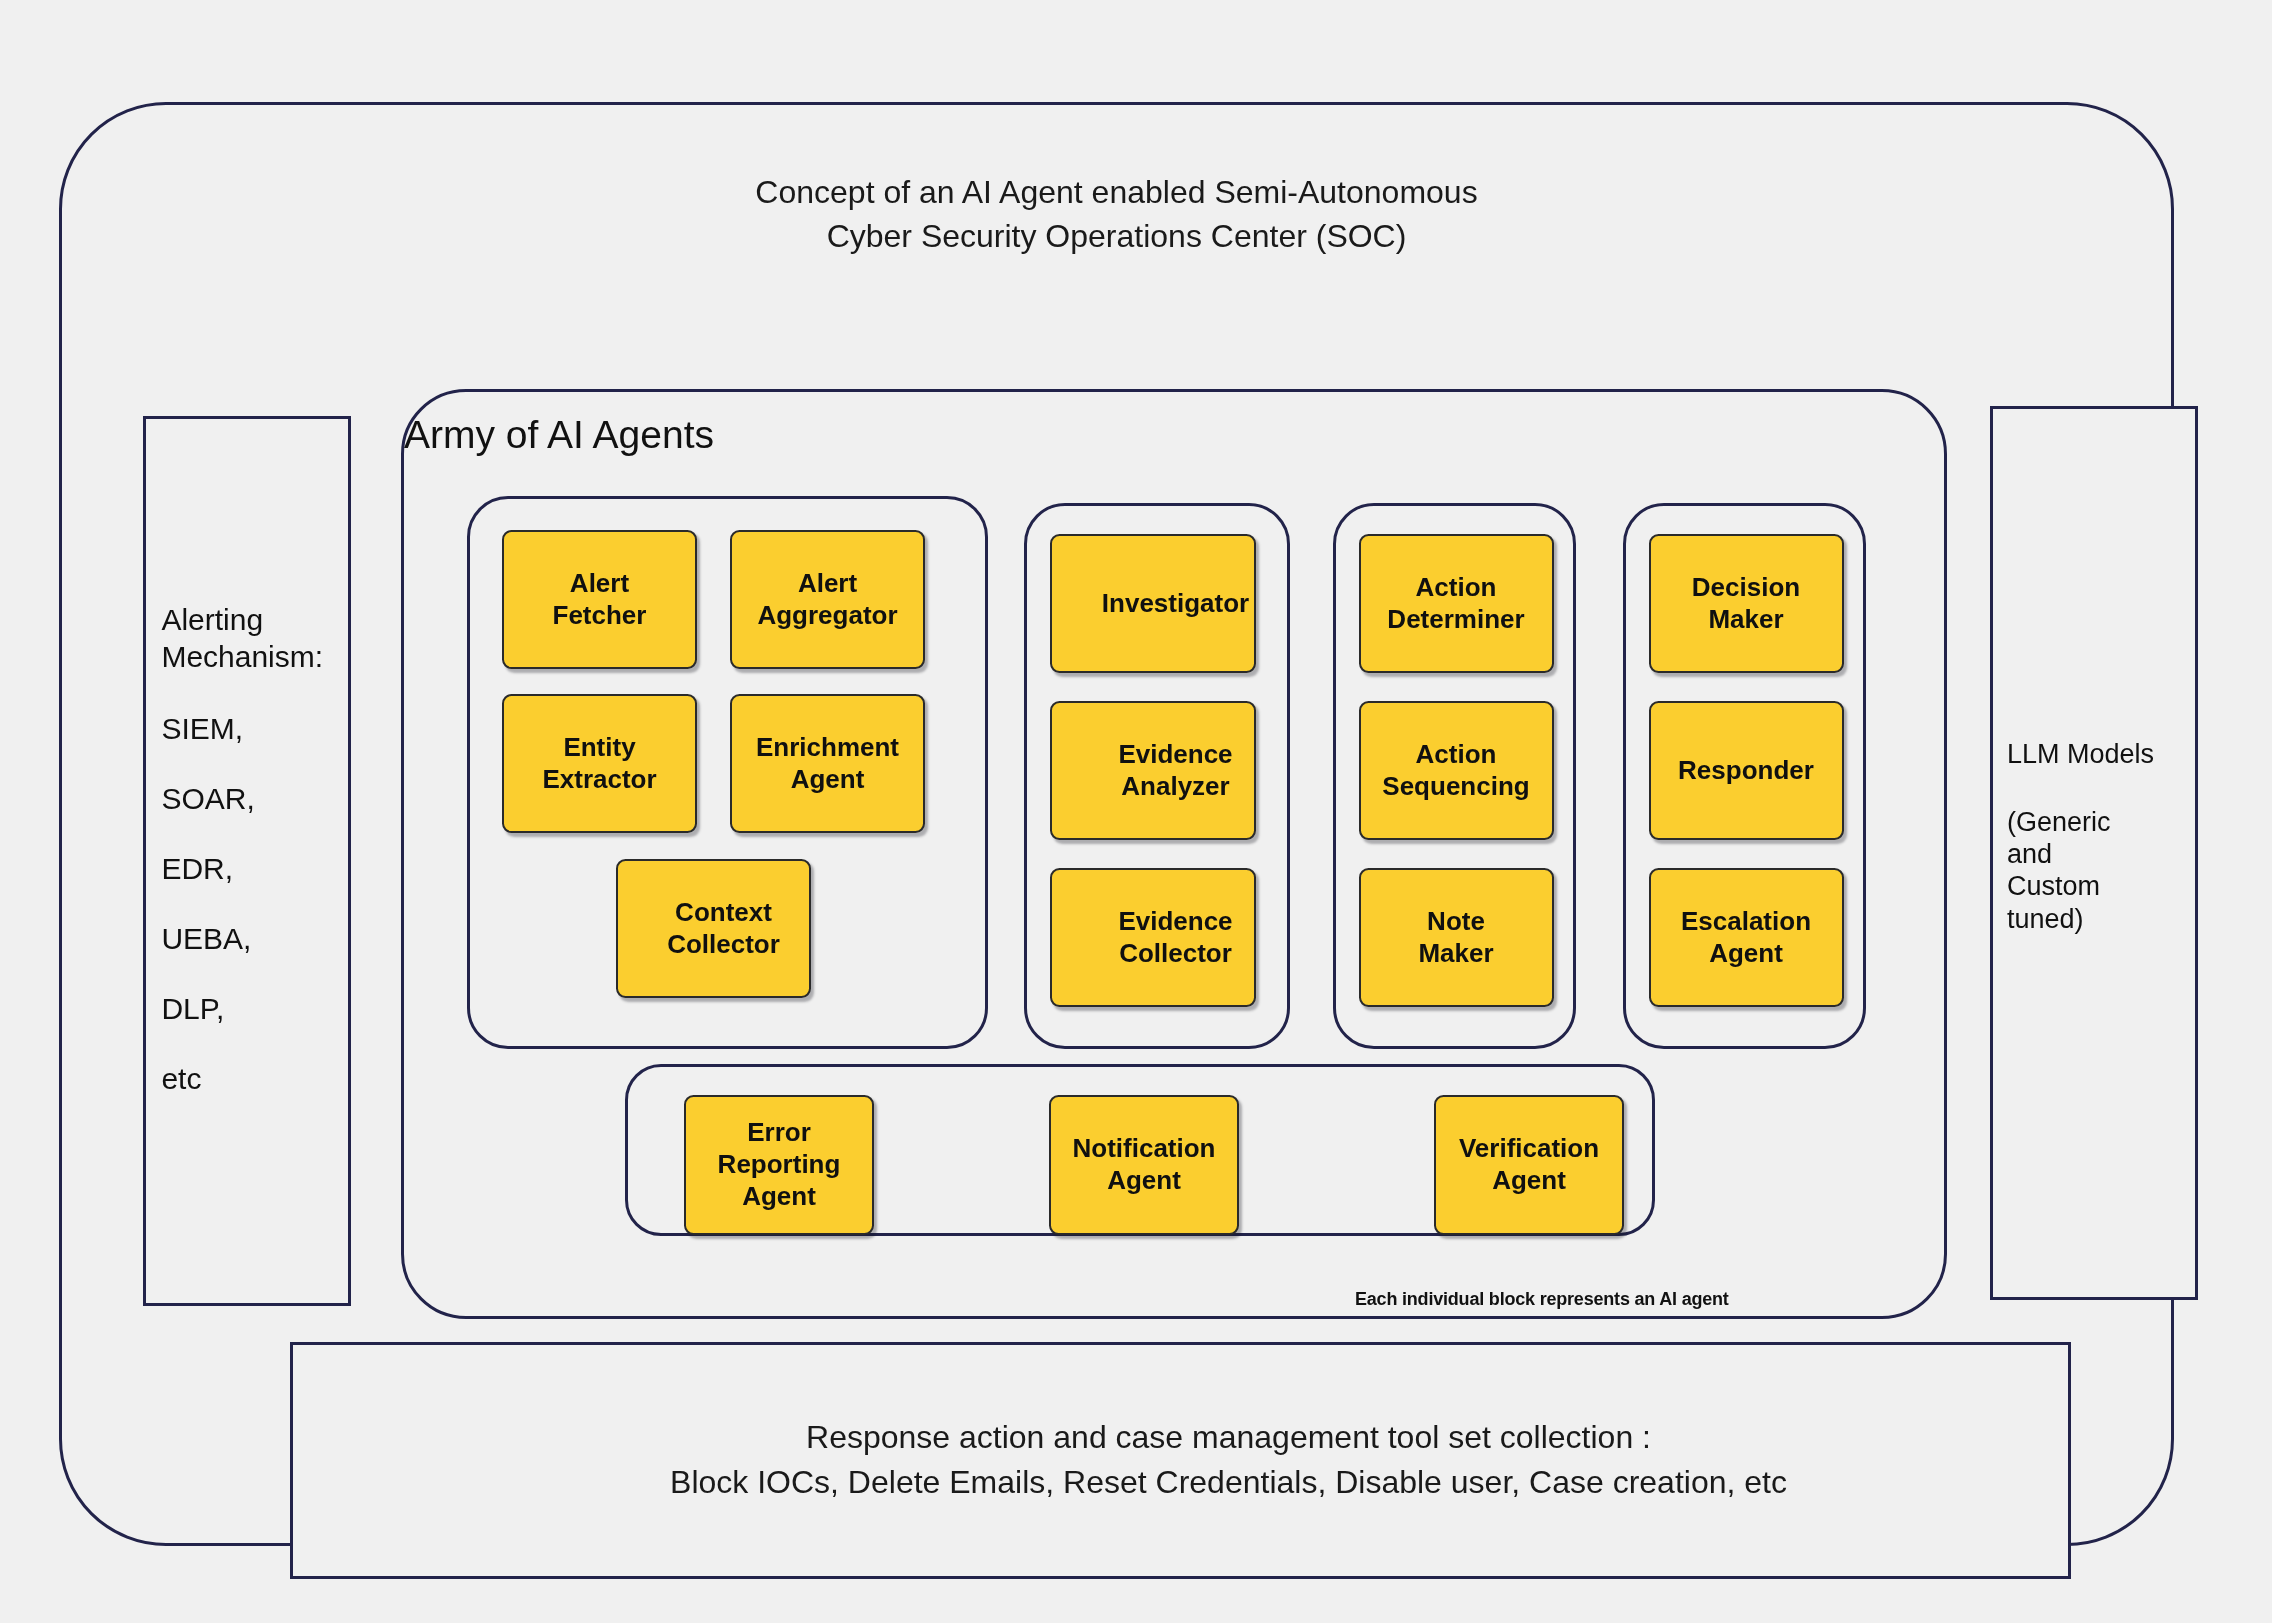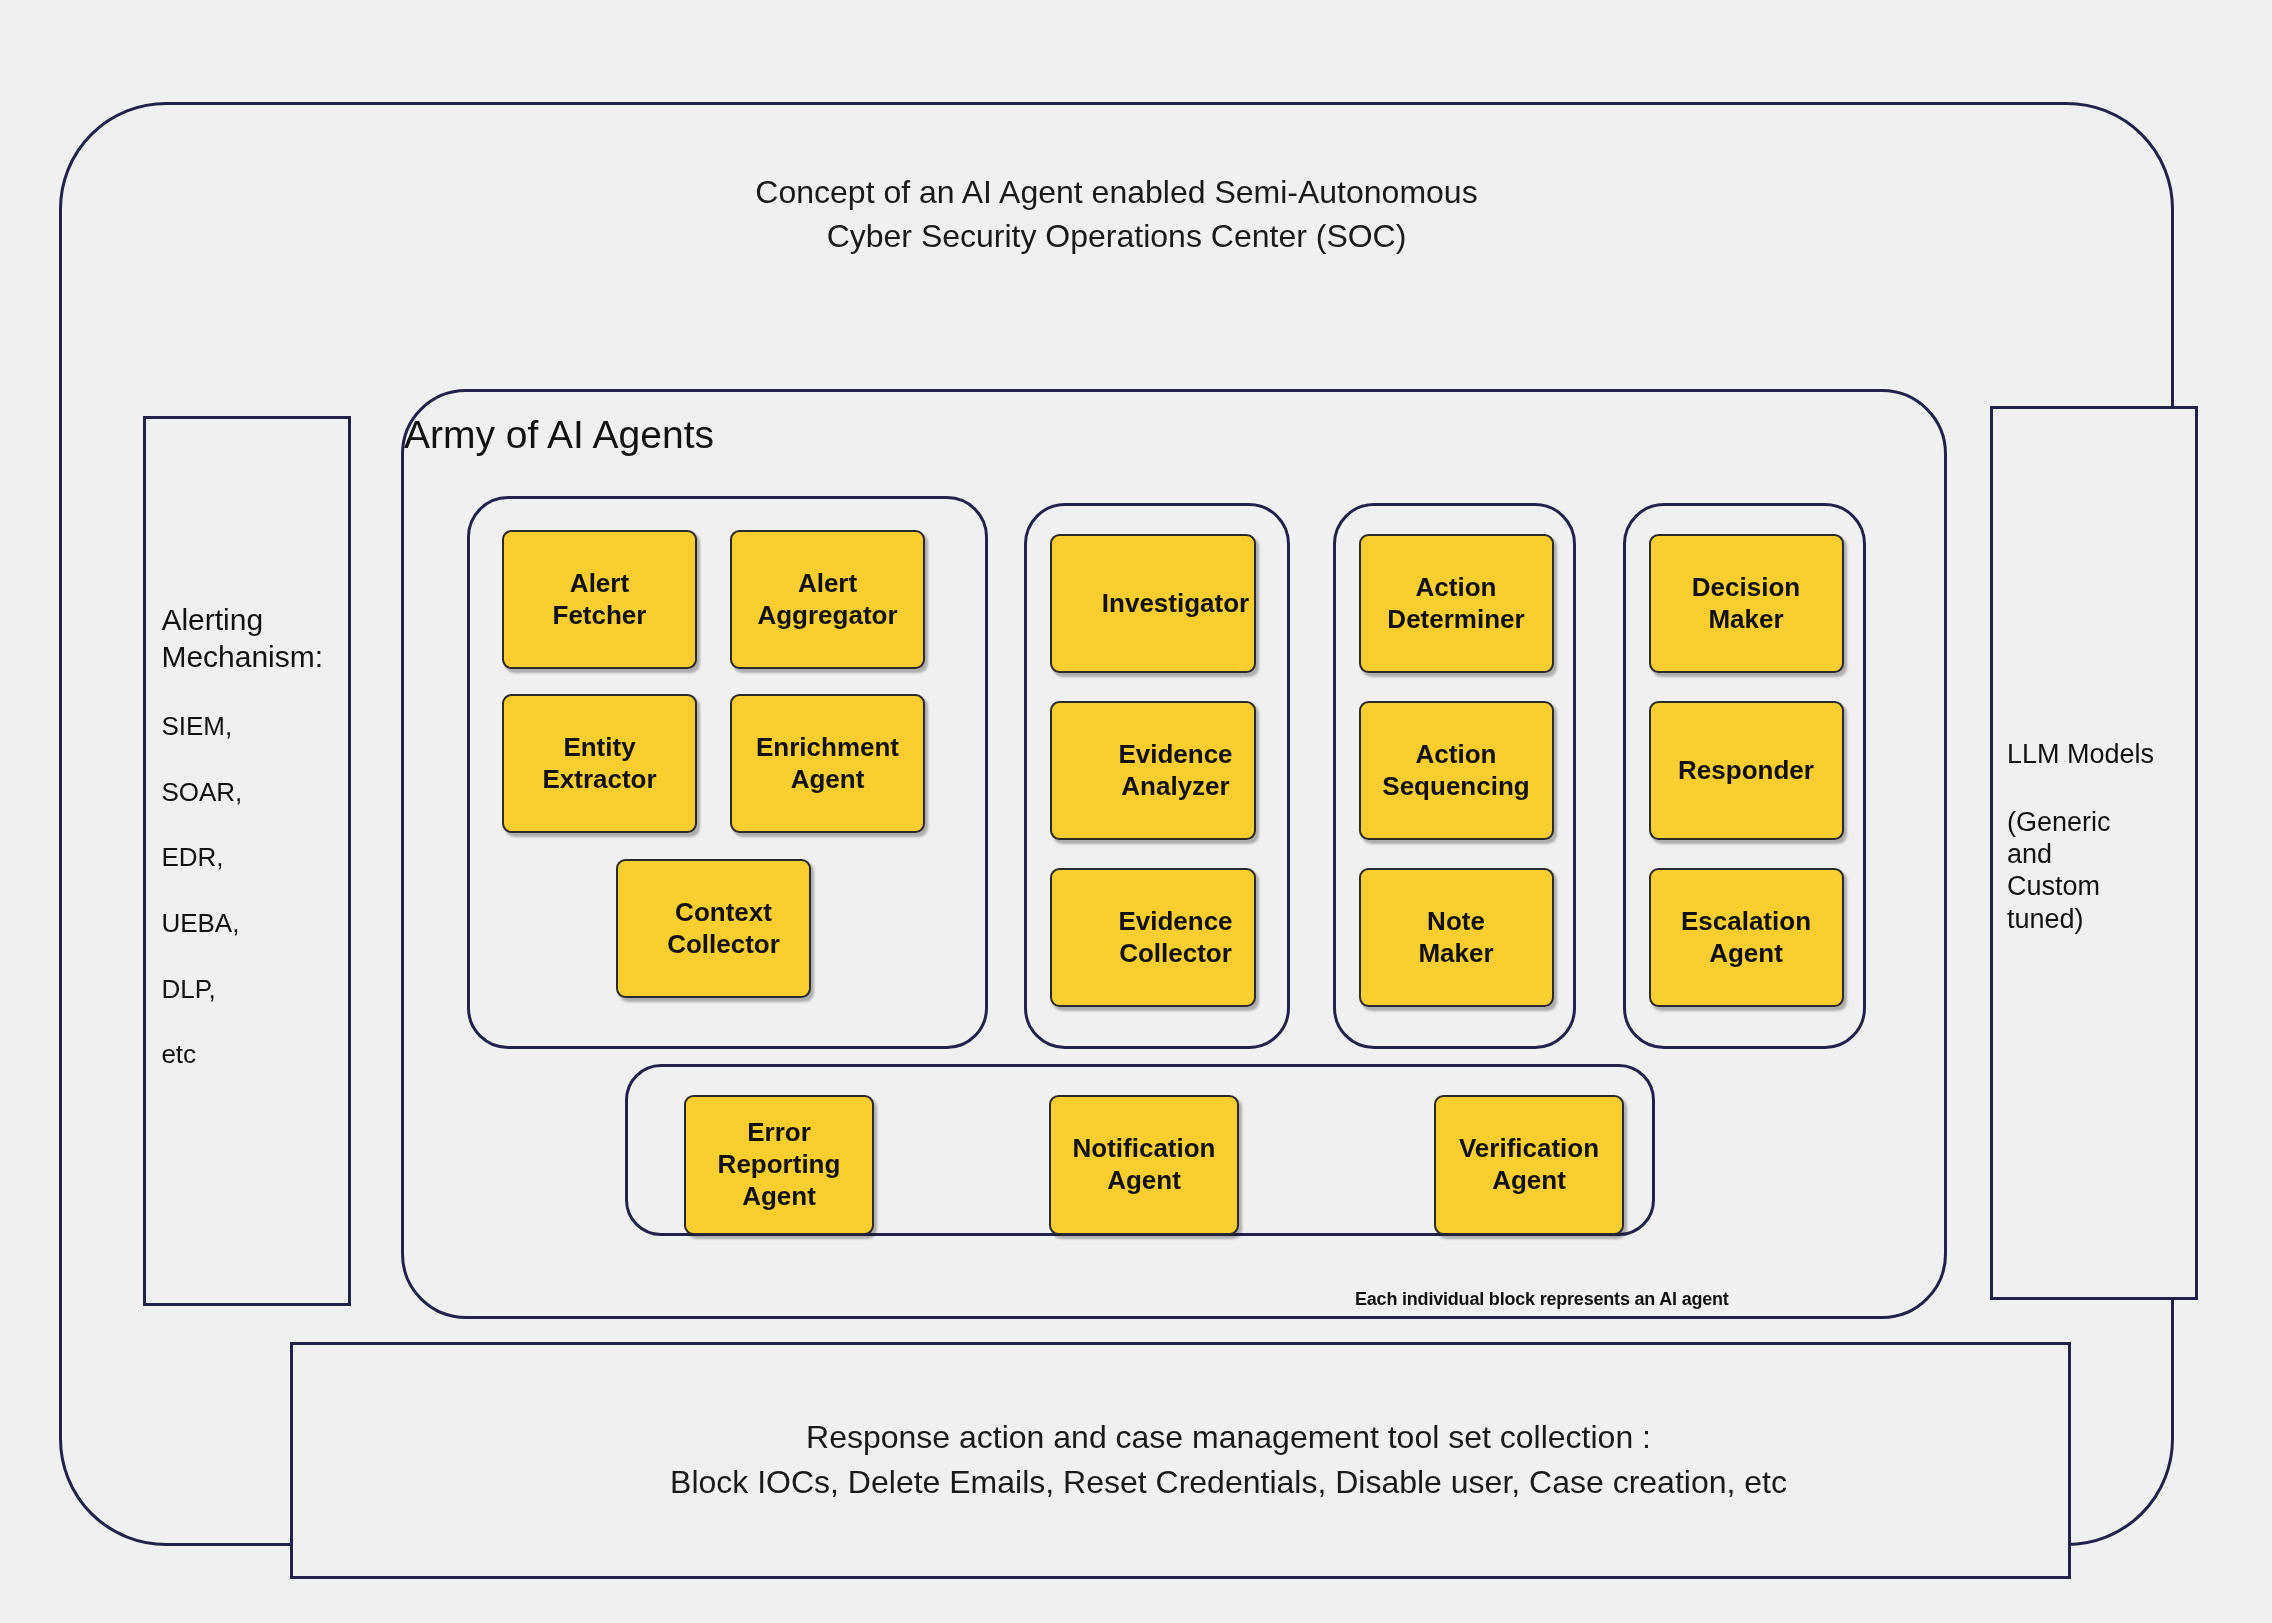--- a/index.html
+++ b/index.html
@@ -59,21 +59,21 @@
     top: 183px;
     right: 6px;
   }
   .alert-head {
     font-size: 30px;
     line-height: 1.22;
     white-space: pre-line;
     margin-bottom: 37px;
   }
   .alert-item {
-    font-size: 26px;
+    font-size: 30px;
     line-height: 1.1;
     margin-bottom: 37px;
   }
 
   
   #llm-panel {
     position: absolute;
     left: 1928px;
     top: 301px;
     width: 208px;

